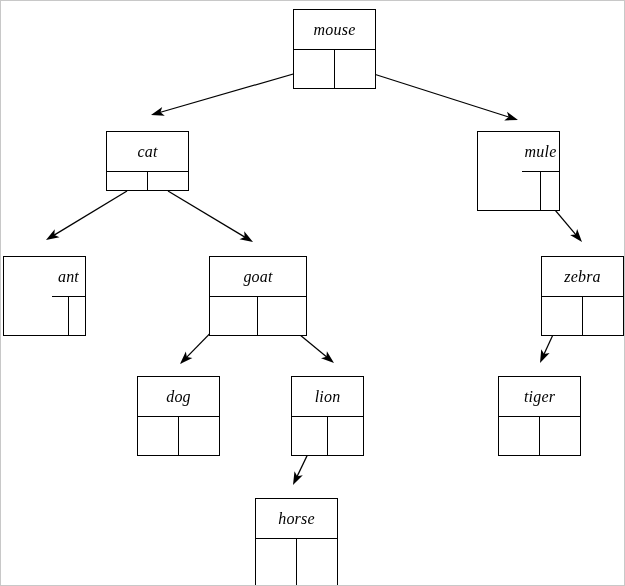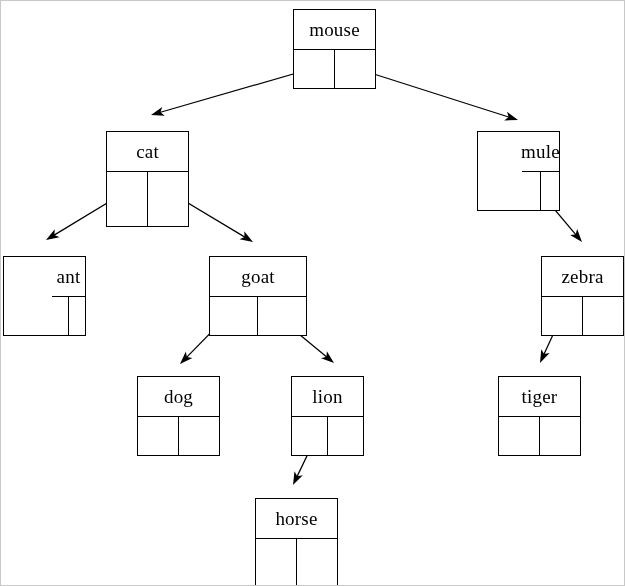--- a/index.html
+++ b/index.html
@@ -36,24 +36,25 @@
     display: flex;
     flex-direction: column;
   }
   .node-label {
     flex: 0 0 40px;
     box-sizing: border-box;
     border-bottom: 1.6px solid #000000;
     display: flex;
     align-items: center;
     justify-content: center;
-    font-size: 19px;
+    font-size: 16px;
     line-height: 1;
     color: #000000;
     letter-spacing: 0.2px;
+    font-style: italic;
   }
   .node-ptrs {
     flex: 1 1 auto;
     display: flex;
   }
   .ptr-cell {
     flex: 1 1 50%;
     box-sizing: border-box;
     background: #ffffff;
   }
@@ -106,21 +107,21 @@
     </svg>
 
   <div id="node-layer">
       <div class="node" style="left: 292px; top: 8px; width: 83px; height: 80px;">
         <div class="node-label">mouse</div>
         <div class="node-ptrs">
           <div class="ptr-cell left"></div>
           <div class="ptr-cell right"></div>
         </div>
       </div>
-      <div class="node" style="left: 105px; top: 130px; width: 83px; height: 96px;">
+      <div class="node" style="left: 105px; top: 130px; width: 83px; height: 60px;">
         <div class="node-label">cat</div>
         <div class="node-ptrs">
           <div class="ptr-cell left"></div>
           <div class="ptr-cell right"></div>
         </div>
       </div>
       <div class="node" style="left: 476px; top: 130px; width: 83px; height: 80px; padding-left: 44px;">
         <div class="node-label">mule</div>
         <div class="node-ptrs">
           <div class="ptr-cell left"></div>

